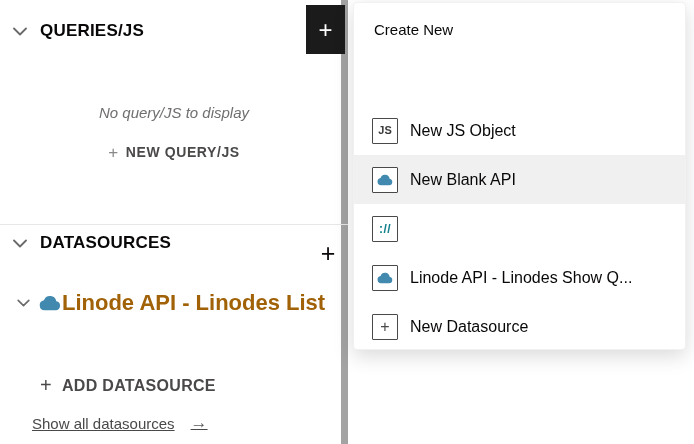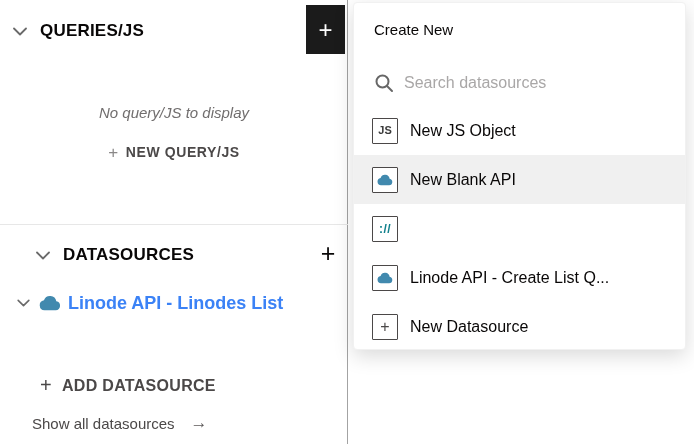--- a/index.html
+++ b/index.html
@@ -1,47 +1,47 @@
 <!DOCTYPE html>
 <html><head>
 <meta charset="utf-8">
 <style>
   * { margin:0; padding:0; box-sizing:border-box; }
   html,body { width:694px; height:444px; background:#ffffff; font-family:"Liberation Sans", sans-serif; }
   .canvas { position:relative; width:694px; height:444px; background:#ffffff; overflow:hidden; }
 
   
-  .sidebar { position:absolute; left:0; top:0; width:348px; height:444px; background:#ffffff; border-right:1px solid #a3a3a3; }
+  .sidebar { position:absolute; left:0; top:0; width:348px; height:444px; background:#ffffff; border-right:7px solid #a3a3a3; }
   .section-header { position:absolute; left:0; width:348px; height:30px; display:flex; align-items:center; cursor:pointer; }
   .section-header .chev { margin-left:13px; }
   .section-title { margin-left:13px; font-size:17px; font-weight:700; color:#090707; letter-spacing:.2px; }
 
   .chev svg { display:block; }
 
   .dark-plus-btn { position:absolute; left:306px; top:5px; width:39px; height:49px; background:#1b1b1b; color:#ffffff; display:flex; align-items:center; justify-content:center; font-size:24px; font-weight:300; cursor:pointer; line-height:1; }
 
   .empty-msg { position:absolute; left:0; top:104px; width:348px; text-align:center; font-size:15px; color:#716e6e;font-style:italic; }
   .new-query-btn { position:absolute; left:0; top:143px; width:348px; text-align:center; font-size:14px; font-weight:700; color:#4b4848; letter-spacing:.6px; cursor:pointer; }
   .new-query-btn .plus { color:#8a8888; font-weight:400; font-size:17px; margin-right:7px; vertical-align:-1px; }
 
   .divider { position:absolute; left:0; top:224px; width:348px; height:1px; background:#e7e7e7; }
 
   .light-plus-btn { position:absolute; left:314px; top:239px; width:28px; height:28px; display:flex; align-items:center; justify-content:center; font-size:25px; font-weight:300; color:#090707; cursor:pointer; line-height:1; }
 
   .entity-row { position:absolute; left:0; top:290px; width:348px; height:26px; display:flex; align-items:center; cursor:pointer; }
   .entity-row .chev { margin-left:17px; }
   .entity-row .cloud-wrap { margin-left:9px; display:flex; align-items:center; }
-  .entity-name { margin-left:7px; font-size:18px; font-weight:600; color:#3b82f6; }
+  .entity-name { margin-left:1px; font-size:22px; font-weight:600; color:#a16207; }
 
   .schema-status { position:absolute; left:42px; top:336px; font-size:15px; color:#716e6e; }
 
   .add-ds-btn { position:absolute; left:40px; top:374px; display:flex; align-items:center; font-size:16px; font-weight:600; color:#4b4848; letter-spacing:.3px; cursor:pointer; }
   .add-ds-btn .plus { font-size:20px; font-weight:400; margin-right:10px; }
 
-  .show-all { position:absolute; left:32px; top:413px; display:flex; align-items:center; font-size:15px; font-weight:500; color:#4b4848; cursor:pointer; }
+  .show-all { position:absolute; left:32px; top:413px; display:flex; align-items:center; font-size:15px; font-weight:500; color:#4b4848; cursor:pointer;text-decoration:underline; }
   .show-all .arrow { margin-left:16px; font-size:17px; color:#5c5959; }
 
   
   .popover { position:absolute; left:353px; top:2px; width:333px; height:348px; background:#ffffff; border:1px solid #f1f1f1; border-radius:4px; box-shadow:0 6px 20px rgba(0,0,0,.15); overflow:hidden; }
   .popover-title { position:absolute; left:20px; top:18px; font-size:15px; font-weight:500; color:#090707; }
   .search-row { position:absolute; left:0; top:58px; width:100%; height:44px; display:flex; align-items:center; }
   .search-row .mag { margin-left:20px; display:flex; }
   .search-input { margin-left:10px; border:none; outline:none; flex:1; font-size:16px; color:#090707; font-family:"Liberation Sans", sans-serif; background:transparent; }
   .search-input::placeholder { color:#a9a7a7; }
 
@@ -71,21 +71,21 @@
     </div>
 
     <div class="dark-plus-btn">+</div>
 
     <div class="empty-msg">No query/JS to display</div>
 
     <div class="new-query-btn"><span class="plus">+</span><span>NEW QUERY/JS</span></div>
 
     <div class="divider"></div>
 
-    <div class="section-header" style="top:240px;padding-left:23px;">
+    <div class="section-header" style="top:228px;">
       <span class="chev">
         <svg width="14" height="9" viewBox="0 0 14 9">
             <polyline points="1,1.5 7,7.5 13,1.5" fill="none" stroke="#6a6a6a" stroke-width="1.8" stroke-linecap="round" stroke-linejoin="round"></polyline>
           </svg>
       </span>
       <span class="section-title">DATASOURCES</span>
     </div>
 
     <div class="light-plus-btn">+</div>
 
@@ -112,29 +112,20 @@
     <div class="show-all">
         <span>Show all datasources</span>
         <span class="arrow">→</span>
       </div>
 
   </div>
 
   <div class="popover">
     <div class="popover-title">Create New</div>
 
-    <div class="search-row">
-      <span class="mag">
-        <svg width="20" height="20" viewBox="0 0 20 20">
-            <circle cx="8.5" cy="8.5" r="6" fill="none" stroke="#676767" stroke-width="2"></circle>
-            <line x1="13" y1="13" x2="18" y2="18" stroke="#676767" stroke-width="2" stroke-linecap="round"></line>
-          </svg>
-      </span>
-      <input class="search-input" type="text" placeholder="Search datasources" style="">
-    </div>
 
     <div class="menu">
         <div class="menu-item">
     <span class="icon-box">
 
       <span class="ic-text js-icon">JS</span>
     </span>
     <span class="menu-label">New JS Object</span>
   </div>
         <div class="menu-item active">
@@ -152,21 +143,21 @@
       <span class="ic-text curl-icon">://</span>
     </span>
   </div>
         <div class="menu-item">
     <span class="icon-box">
       <svg class="ic-cloud" width="16" height="12" viewBox="0 0 24 17">
               <path d="M6 16.5 a5.6 5.6 0 0 1-.6-11.1 A7 7 0 0 1 18.9 6.6 A5 5 0 0 1 18.2 16.5 z" fill="#4189ae"></path>
             </svg>
 
     </span>
-    <span class="menu-label">Linode API - Create List Q...</span>
+    <span class="menu-label">Linode API - Linodes Show Q...</span>
   </div>
         <div class="menu-item">
     <span class="icon-box">
 
       <span class="ic-text plus-icon">+</span>
     </span>
     <span class="menu-label">New Datasource</span>
   </div>
       </div>
   </div>

